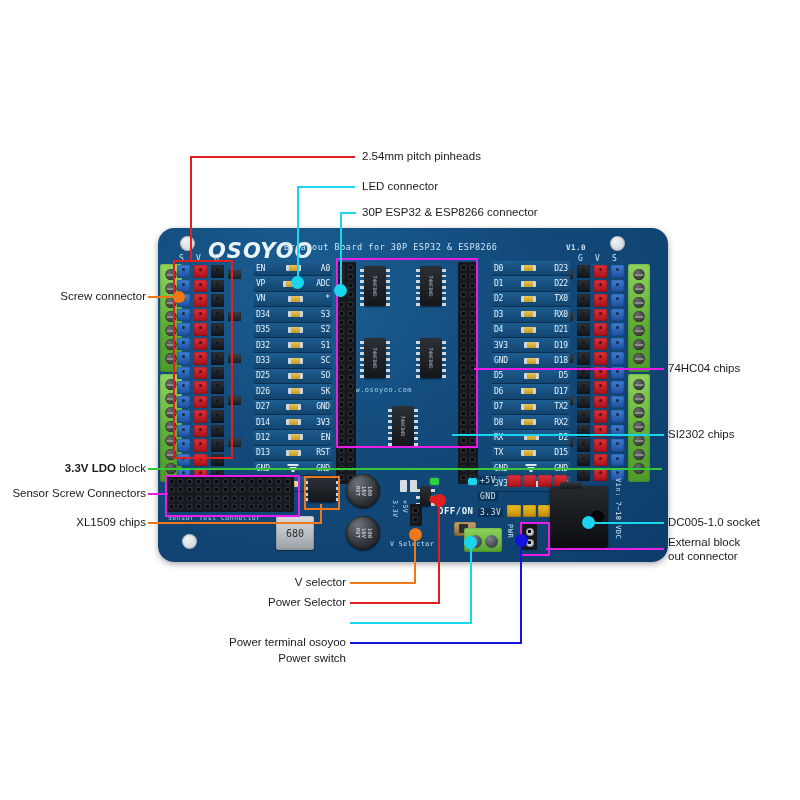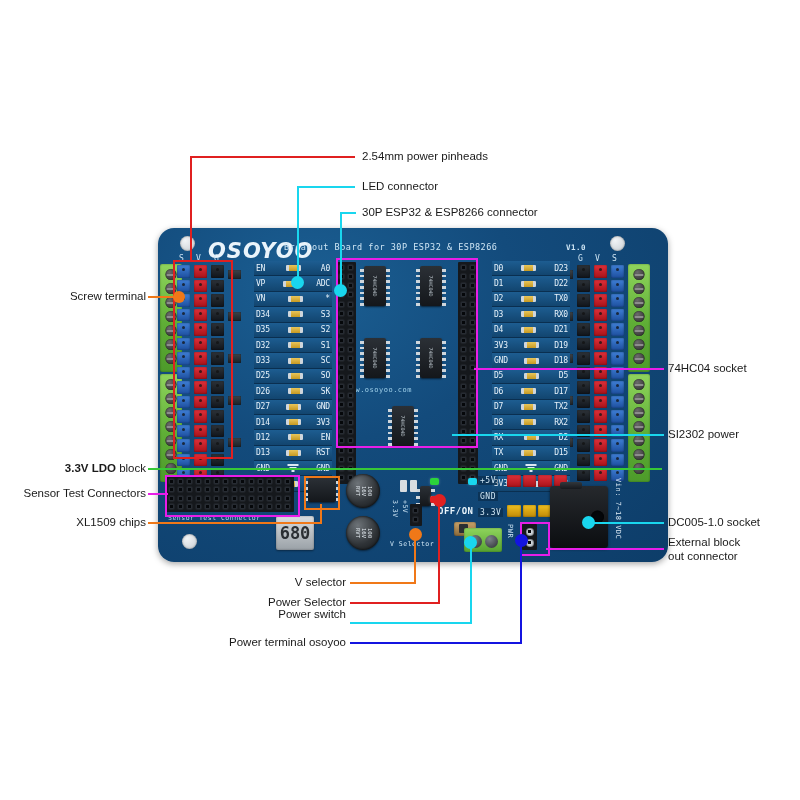--- a/index.html
+++ b/index.html
@@ -85,21 +85,21 @@
   
   .ecap{position:absolute;border-radius:50%;
     background:radial-gradient(circle at 35% 28%,#6d7378,#2f3337 58%,#15181b);
     box-shadow:inset 0 0 3px #000,0 1px 2px rgba(0,0,0,.5);}
   .ecap .cl{position:absolute;left:50%;top:50%;transform:translate(-50%,-50%) rotate(90deg);
     color:#dfe6ec;font-size:5.5px;font-family:"DejaVu Sans Mono",monospace;text-align:center;line-height:1.05;}
 
   .ind{position:absolute;background:linear-gradient(180deg,#d9dde0,#9aa1a7);
     border-radius:2px;box-shadow:inset 0 0 2px rgba(0,0,0,.4),0 1px 2px rgba(0,0,0,.4);
     display:flex;align-items:center;justify-content:center;}
-  .ind span{color:#2b2f33;font-size:17px;font-family:"DejaVu Sans Mono",monospace;font-weight:bold;}
+  .ind span{color:#2b2f33;font-size:10px;font-family:"DejaVu Sans Mono",monospace;}
 
   .smd{position:absolute;background:linear-gradient(180deg,#3b4248,#1c2126);
     border-radius:1px;box-shadow:inset 0 0 1px #000;}
   .smdg{position:absolute;background:#d8dde1;border-radius:1px;}
 
   .jack{position:absolute;background:linear-gradient(180deg,#26292d,#0b0d10);
     border-radius:3px;box-shadow:0 1px 3px rgba(0,0,0,.6);}
   .jack .barrel{position:absolute;right:4px;top:50%;transform:translateY(-50%);
     width:13px;height:13px;border-radius:50%;background:#05070a;
     box-shadow:inset 0 0 3px #000;}
@@ -880,34 +880,34 @@
   <div class="dot" style="left:433px;top:494px;width:13px;height:13px;background:#e02020;"></div>
 
   <div class="ln" style="left:350px;top:622px;width:122px;height:2px;background:#19d6ee;"></div>
   <div class="ln" style="left:470px;top:542px;width:2px;height:82px;background:#19d6ee;"></div>
   <div class="dot" style="left:464px;top:536px;width:13px;height:13px;background:#19d6ee;"></div>
 
   <div class="ln" style="left:350px;top:642px;width:172px;height:2px;background:#1414e0;"></div>
   <div class="ln" style="left:520px;top:540px;width:2px;height:104px;background:#1414e0;"></div>
   <div class="dot" style="left:515px;top:534px;width:13px;height:13px;background:#1414e0;"></div>
 
-  <div class="anno" style="left:362px;top:150px;">2.54mm power pinheads</div>
+  <div class="anno" style="left:362px;top:150px;">2.54mm pitch pinheads</div>
   <div class="anno" style="left:362px;top:180px;">LED connector</div>
   <div class="anno" style="left:362px;top:206px;">30P ESP32 &amp; ESP8266 connector</div>
 
-  <div class="anno r" style="left:0px;top:290px;width:146px;">Screw terminal</div>
+  <div class="anno r" style="left:0px;top:290px;width:146px;">Screw connector</div>
 
   <div class="anno r" style="left:0px;top:462px;width:146px;"><b>3.3V LDO</b><span> block</span></div>
 
-  <div class="anno r" style="left:0px;top:487px;width:146px;">Sensor Test Connectors</div>
+  <div class="anno r" style="left:0px;top:487px;width:146px;">Sensor Screw Connectors</div>
   <div class="anno r" style="left:0px;top:516px;width:146px;">XL1509 chips</div>
 
-  <div class="anno" style="left:668px;top:362px;">74HC04 socket</div>
-  <div class="anno" style="left:668px;top:428px;">SI2302 power</div>
+  <div class="anno" style="left:668px;top:362px;">74HC04 chips</div>
+  <div class="anno" style="left:668px;top:428px;">SI2302 chips</div>
   <div class="anno" style="left:668px;top:516px;">DC005-1.0 socket</div>
   <div class="anno" style="left:668px;top:536px;"><span>External block</span><br><span>out connector</span></div>
 
   <div class="anno r" style="left:180px;top:576px;width:166px;">V selector</div>
   <div class="anno r" style="left:180px;top:596px;width:166px;">Power Selector</div>
-  <div class="anno r" style="left:180px;top:608px;width:166px;">Power switch</div>
+  <div class="anno r" style="left:180px;top:652px;width:166px;">Power switch</div>
   <div class="anno r" style="left:180px;top:636px;width:166px;">Power terminal osoyoo</div>
 
 </div>
 
 </body></html>

